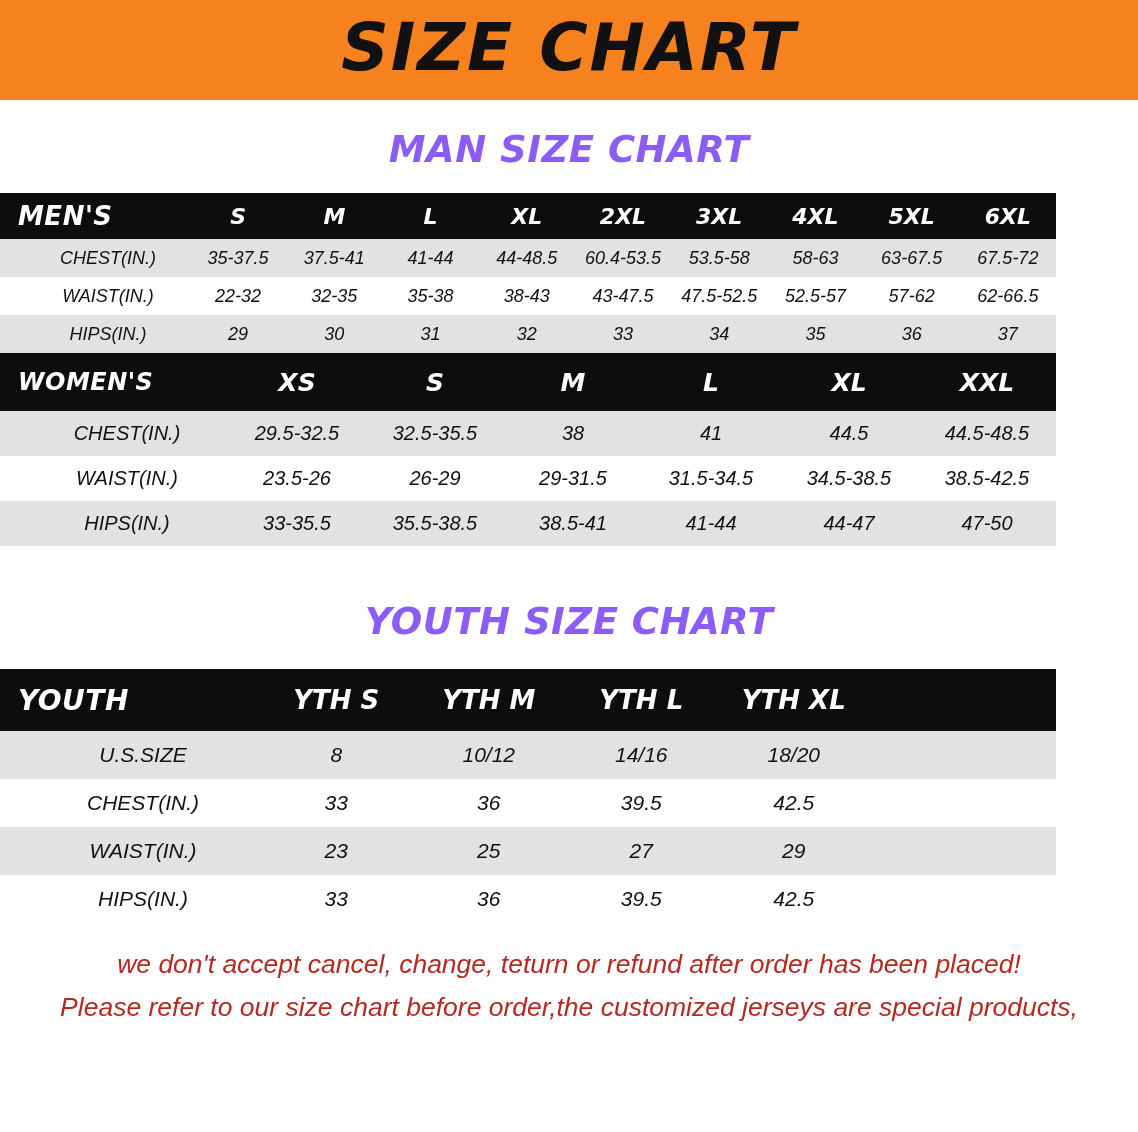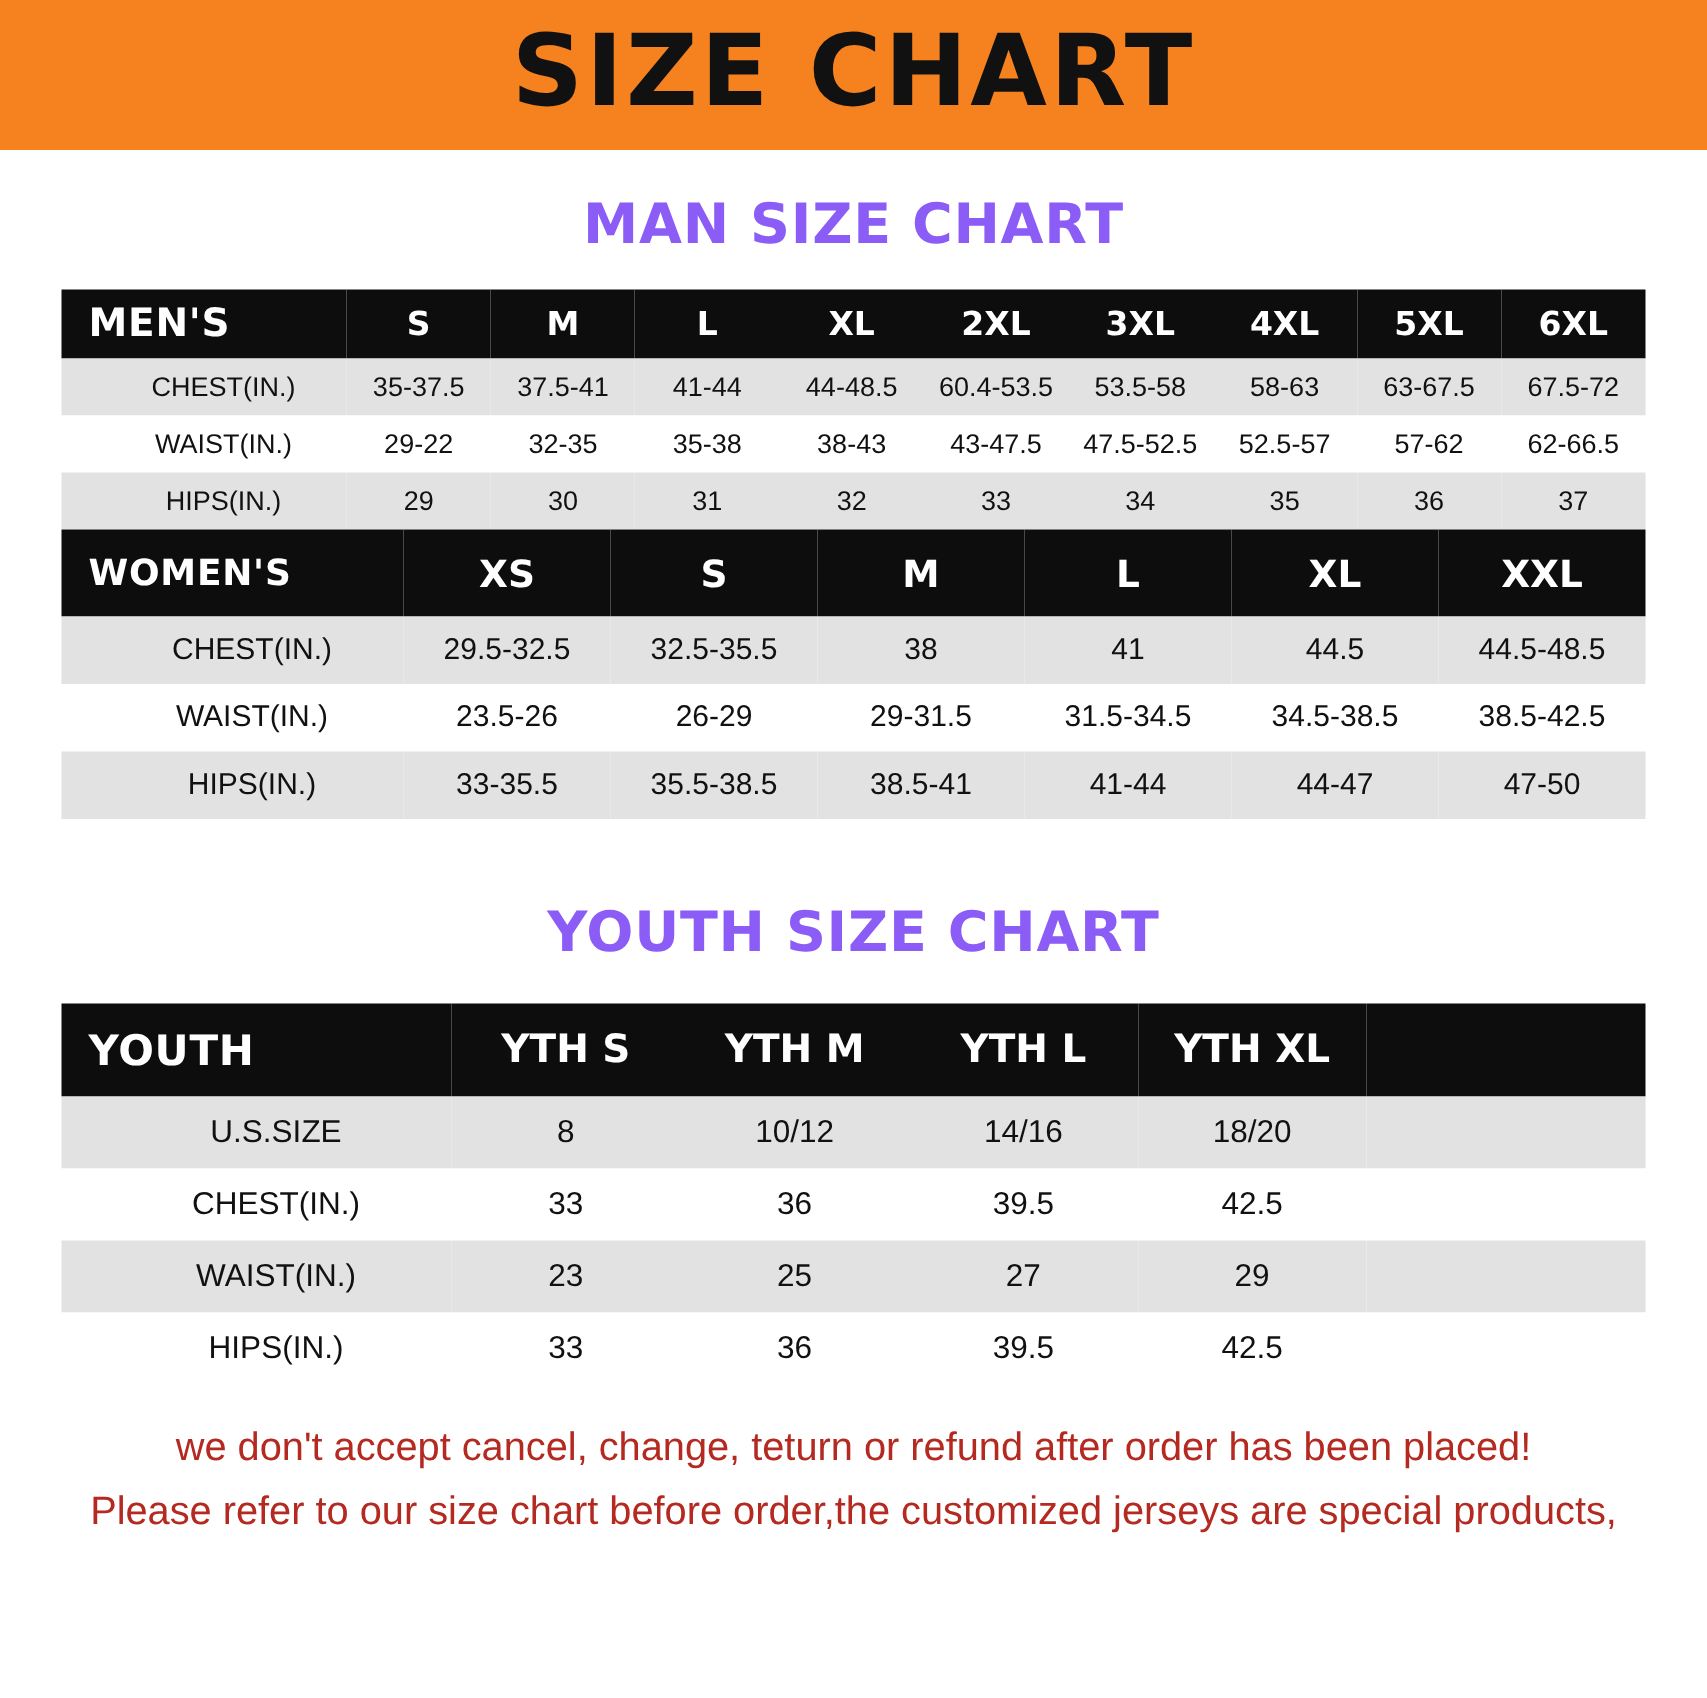--- a/index.html
+++ b/index.html
@@ -12,20 +12,21 @@
     height: 1132px;
     font-family: "Liberation Sans", sans-serif;
     color: #111111;
     overflow: hidden;
   }
   .page {
     position: relative;
     width: 1138px;
     height: 1132px;
     background: #ffffff;
+    font-style: italic;
   }
 
   
   .banner {
     height: 100px;
     background: #f5821f;
     display: flex;
     align-items: center;
     justify-content: center;
   }
@@ -52,21 +53,21 @@
   .women-title { margin-top: 36px; margin-bottom: 24px; }
   .youth-title { margin-top: 54px; margin-bottom: 26px; }
 
   
   table {
     border-collapse: collapse;
     table-layout: fixed;
   }
   .tbl-wrap {
     display: flex;
-    justify-content: center;
+    justify-content: flex-start;
   }
   .size-table {
     width: 1056px;
   }
   .size-table thead th {
     background: #0d0d0d;
     color: #ffffff;
     font-family: "DejaVu Sans", sans-serif;
     font-weight: bold;
     padding: 0;
@@ -158,21 +159,21 @@
           <td>41-44</td>
           <td>44-48.5</td>
           <td>60.4-53.5</td>
           <td>53.5-58</td>
           <td>58-63</td>
           <td>63-67.5</td>
           <td>67.5-72</td>
         </tr>
         <tr class="row-plain">
           <td class="rowhead">WAIST(IN.)</td>
-          <td>29-22</td>
+          <td>22-32</td>
           <td>32-35</td>
           <td>35-38</td>
           <td>38-43</td>
           <td>43-47.5</td>
           <td>47.5-52.5</td>
           <td>52.5-57</td>
           <td>57-62</td>
           <td>62-66.5</td>
         </tr>
         <tr class="row-shade">

